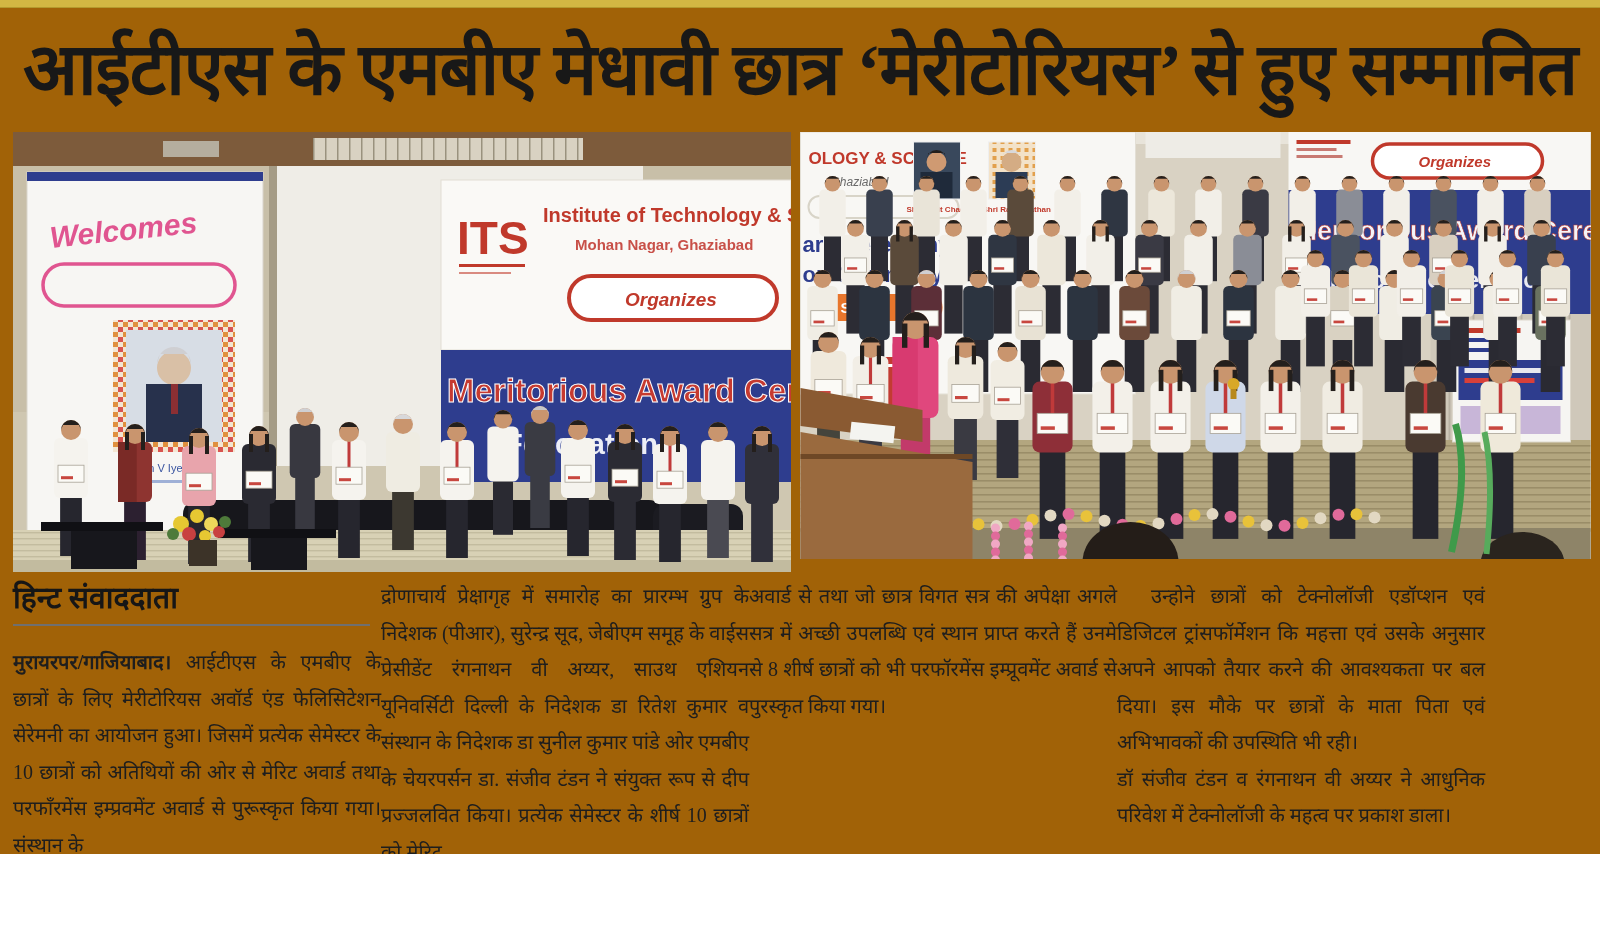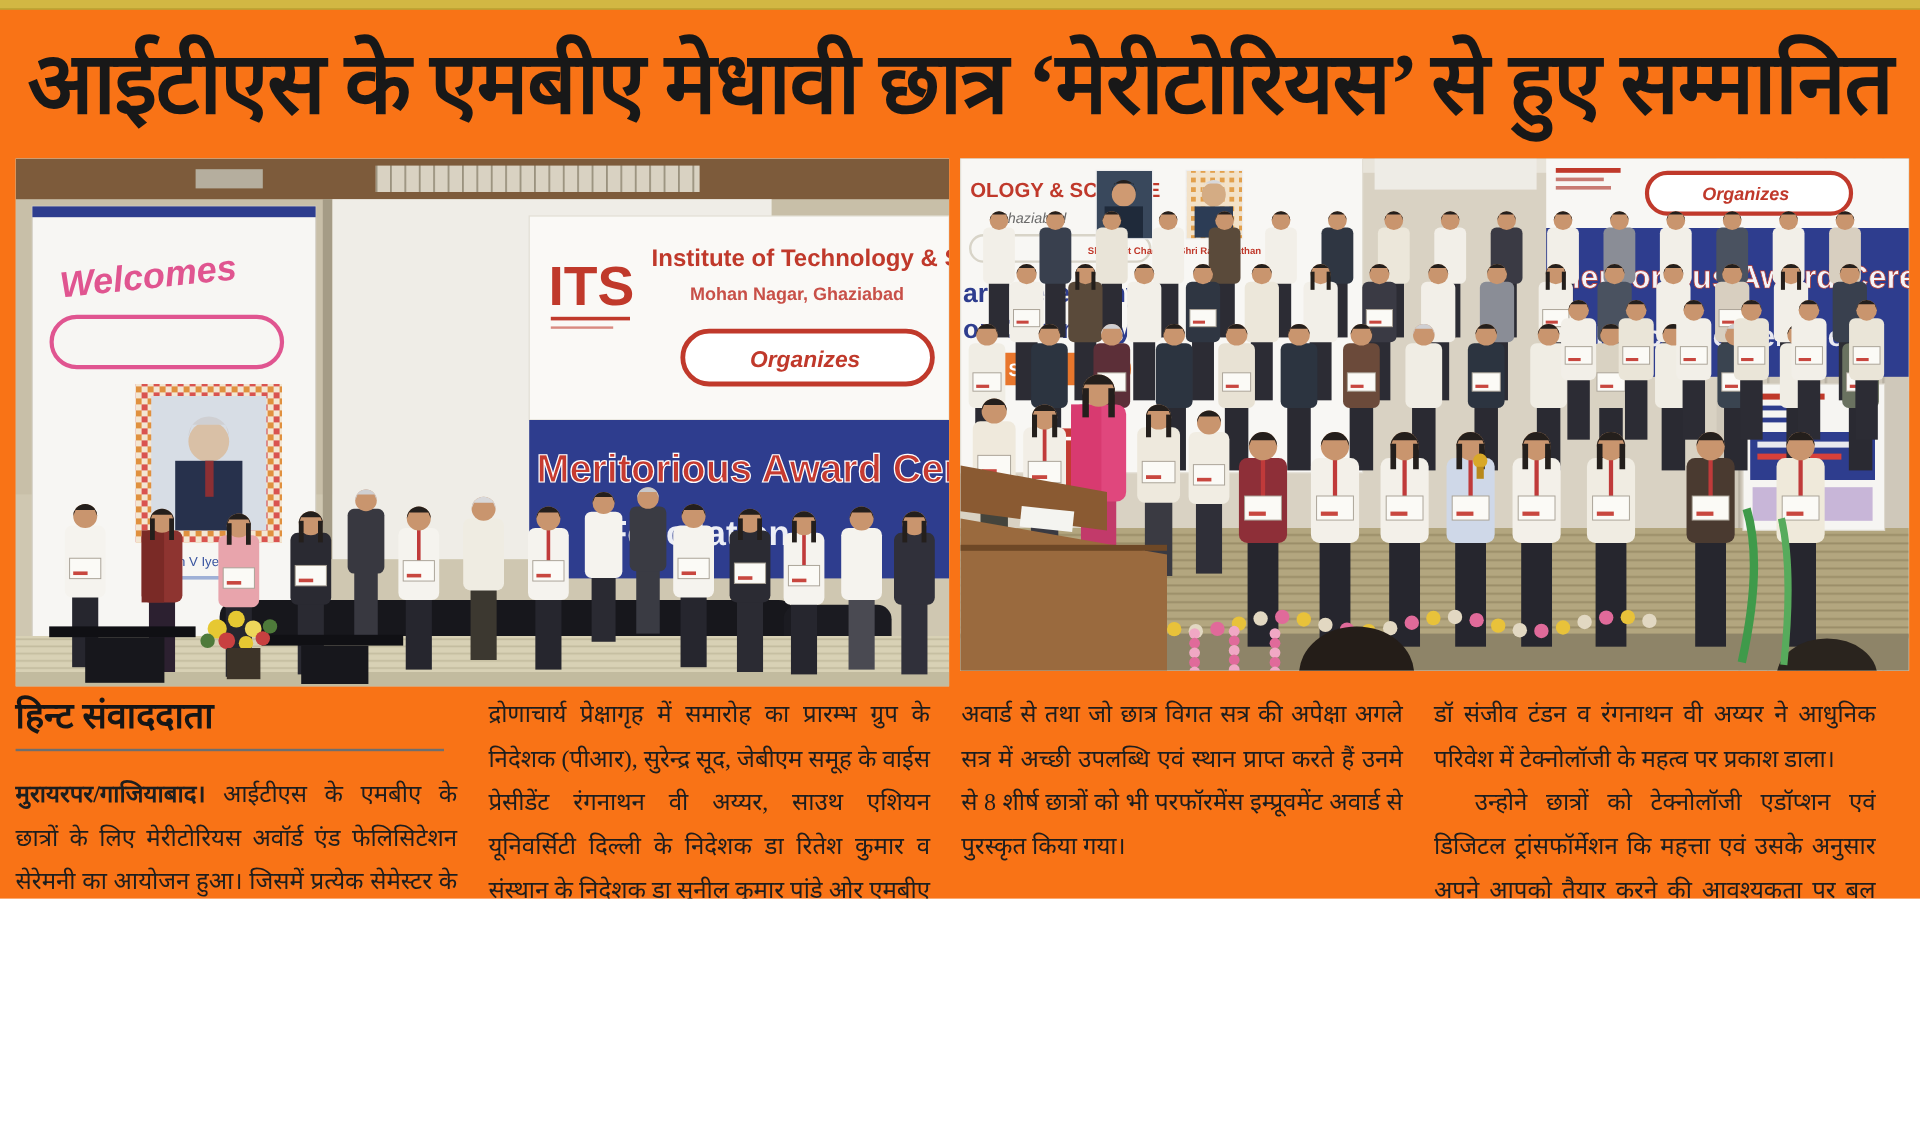--- a/index.html
+++ b/index.html
@@ -1,28 +1,28 @@
 <!DOCTYPE html>
 <html><head>
 <meta charset="utf-8">
 <style>
   html,body{margin:0;padding:0;background:#ffffff;}
-  .page{position:relative;width:1600px;height:749px;background:#f97316;overflow:hidden;
+  .page{position:relative;width:1600px;height:854px;background:#a16207;overflow:hidden;
         font-family:"Liberation Serif","DejaVu Serif",serif;color:#1c1c1c;}
   .topbar{position:absolute;left:0;top:0;width:1600px;height:7px;background:#d2b743;border-bottom:1px solid #b39a2e;}
   .headline{position:absolute;left:0;top:14px;width:1600px;height:112px;line-height:112px;
             text-align:center;font-size:72px;font-weight:bold;color:#181818;white-space:nowrap;
             letter-spacing:-1px;margin:0;}
   .photos{position:absolute;left:13px;top:132px;width:1580px;height:440px;display:flex;gap:9px;}
   .photo{margin:0;padding:0;background:#cfc7b2;overflow:hidden;}
   .photo svg{display:block;}
   .photo-left{width:778px;height:440px;}
   .photo-right{width:791px;height:427px;}
   svg text{font-family:"Liberation Sans","DejaVu Sans",sans-serif;}
-  .article{position:absolute;left:13px;top:578px;width:1580px;height:360px;display:flex;gap:26px;}
+  .article{position:absolute;left:13px;top:578px;width:1580px;height:360px;display:flex;}
   .col{width:368px;}
   .byline{font-size:30px;font-weight:bold;color:#161616;line-height:36px;padding-top:2px;}
   .byline-rule{border-bottom:2px solid #6f6f6f;margin-top:8px;margin-bottom:18px;width:97%;}
   .body-para{margin:0;font-size:20px;line-height:36.5px;text-align:justify;color:#1e1e1e;}
   .body-para b{font-weight:bold;}
   .col .body-para.first{margin-top:0;}
   .body-para.indent{text-indent:34px;margin-top:0;}
 </style>
 </head>
 <body>
@@ -869,17 +869,17 @@
       <div class="byline-rule"></div>
       <p class="body-para first"><b>मुरायरपर/गाजियाबाद।</b><span> आईटीएस के एमबीए के छात्रों के लिए मेरीटोरियस अवॉर्ड एंड फेलिसिटेशन सेरेमनी का आयोजन हुआ। जिसमें प्रत्येक सेमेस्टर के 10 छात्रों को अतिथियों की ओर से मेरिट अवार्ड तथा परफाँरमेंस इम्प्रवमेंट अवार्ड से पुरूस्कृत किया गया। संस्थान के</span></p>
     </div>
     <div class="col">
       <p class="body-para first">द्रोणाचार्य प्रेक्षागृह में समारोह का प्रारम्भ ग्रुप के निदेशक (पीआर), सुरेन्द्र सूद, जेबीएम समूह के वाईस प्रेसीडेंट रंगनाथन वी अय्यर, साउथ एशियन यूनिवर्सिटी दिल्ली के निदेशक डा रितेश कुमार व संस्थान के निदेशक डा सुनील कुमार पांडे ओर एमबीए के चेयरपर्सन डा. संजीव टंडन ने संयुक्त रूप से दीप प्रज्जलवित किया। प्रत्येक सेमेस्टर के शीर्ष 10 छात्रों को मेरिट</p>
     </div>
     <div class="col">
       <p class="body-para first">अवार्ड से तथा जो  छात्र विगत सत्र की अपेक्षा अगले सत्र में अच्छी उपलब्धि एवं स्थान प्राप्त करते हैं उनमे से 8 शीर्ष  छात्रों को भी परफॉरमेंस इम्प्रूवमेंट अवार्ड से पुरस्कृत किया गया।</p>
     </div>
     <div class="col">
+      <p class="body-para indent">उन्होने छात्रों को टेक्नोलॉजी एडॉप्शन एवं डिजिटल ट्रांसफॉर्मेशन कि महत्ता एवं उसके अनुसार अपने आपको तैयार करने की आवश्यकता पर बल दिया। इस मौके पर छात्रों के माता पिता एवं अभिभावकों की उपस्थिति भी रही।</p>
       <p class="body-para first">डॉ संजीव टंडन व रंगनाथन वी अय्यर ने आधुनिक परिवेश में टेक्नोलॉजी के महत्व पर प्रकाश डाला।</p>
-      <p class="body-para indent">उन्होने छात्रों को टेक्नोलॉजी एडॉप्शन एवं डिजिटल ट्रांसफॉर्मेशन कि महत्ता एवं उसके अनुसार अपने आपको तैयार करने की आवश्यकता पर बल दिया। इस मौके पर छात्रों के माता पिता एवं अभिभावकों की उपस्थिति भी रही।</p>
     </div>
   </div>
 </div>
 
 </body></html>

